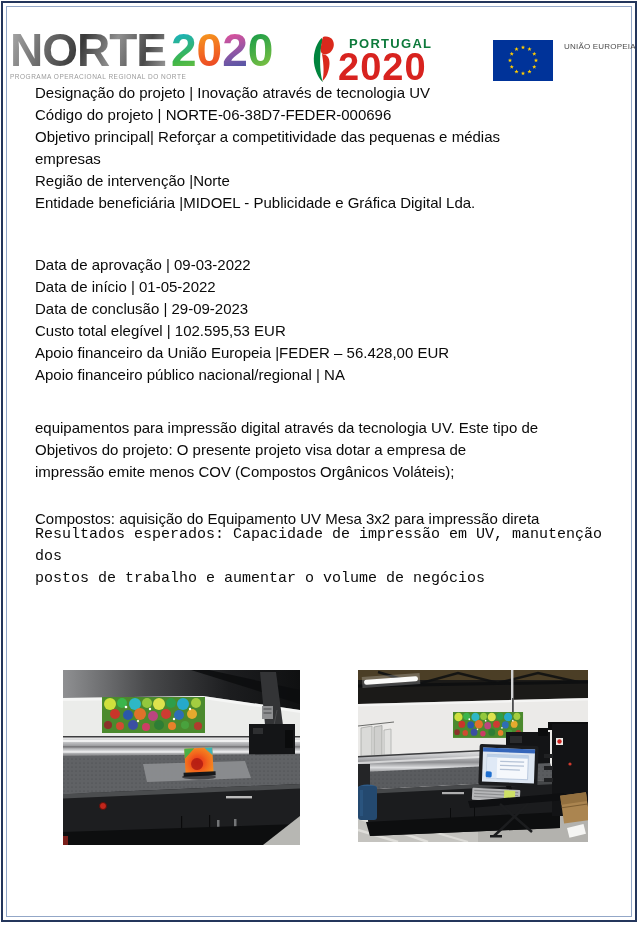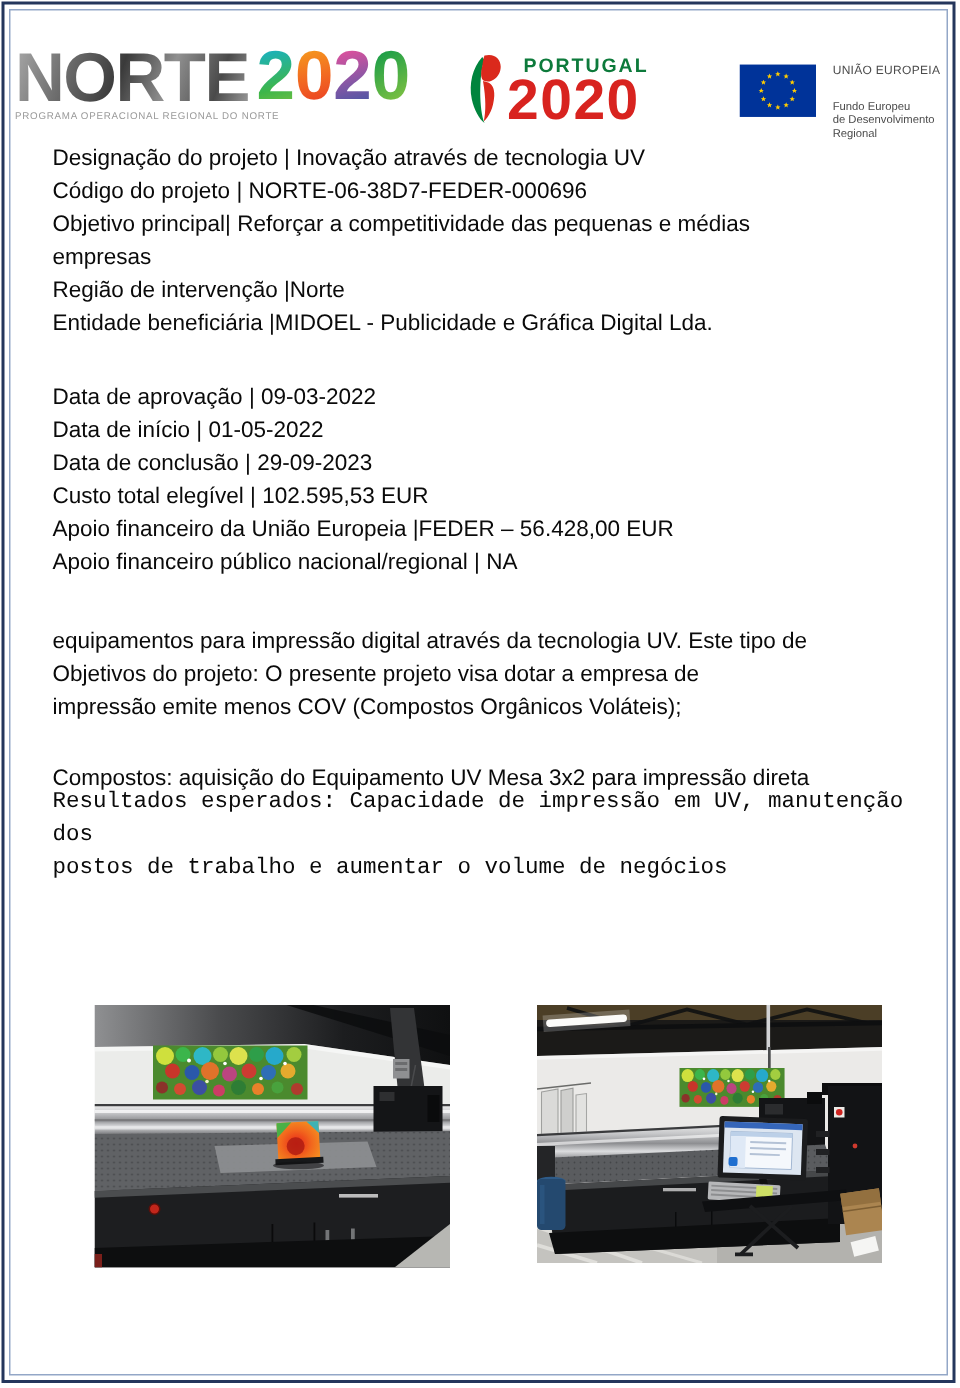--- a/index.html
+++ b/index.html
@@ -28,21 +28,21 @@
   .pt-name{font-size:13px;font-weight:800;color:#0d7a3b;letter-spacing:1.3px;line-height:13px;margin-top:1px;padding-left:11px;}
   .pt-year{font-size:38px;font-weight:700;color:#d8231f;letter-spacing:1px;line-height:32px;margin-top:1px;}
 
   .eu-logo{position:absolute;left:476px;top:40px;display:flex;padding-left:17px;}
   .eu-text{margin-left:11px;padding-top:2px;}
   .eu-title{font-size:8px;color:#4b4b4b;letter-spacing:.2px;}
   .eu-fund{font-size:7.5px;line-height:9px;color:#4b4b4b;margin-top:15px;}
 
   
   .tblock{position:absolute;left:35px;width:575px;font-size:15px;line-height:22px;color:#0a0a0a;}
-  .tb1{top:95px;} .tb2{top:254px;} .tb3{top:417px;} .tb4{top:508px;} .tb5{top:524px;font-family:Liberation Mono, monospace;}
+  .tb1{top:82px;} .tb2{top:254px;} .tb3{top:417px;} .tb4{top:508px;} .tb5{top:524px;font-family:Liberation Mono, monospace;}
 
   
   .photos{position:absolute;left:63px;top:670px;width:525px;height:175px;}
 </style>
 </head>
 <body>
 
 <div class="page">
   <div class="frame-outer"></div>
   <div class="frame-inner"></div>
@@ -83,24 +83,20 @@
         <use href="#st" transform="translate(36.5,31.76)"></use>
       <use href="#st" transform="translate(30,33.5)"></use>
         <use href="#st" transform="translate(23.5,31.76)"></use>
       <use href="#st" transform="translate(18.74,27)"></use>
         <use href="#st" transform="translate(17,20.5)"></use>
       <use href="#st" transform="translate(18.74,14)"></use>
         <use href="#st" transform="translate(23.5,9.24)"></use>
     </svg>
     <div class="eu-text">
       <div class="eu-title">UNIÃO EUROPEIA</div>
-      <div class="eu-fund">
-        <div>Fundo Europeu</div>
-        <div>de Desenvolvimento Regional</div>
-      </div>
     </div>
   </div>
 
   <div class="tblock tb1">
     <div>Designação do projeto | Inovação através de tecnologia UV</div>
     <div>Código do projeto | NORTE-06-38D7-FEDER-000696</div>
     <div>Objetivo principal| Reforçar a competitividade das pequenas e médias</div>
     <div>empresas</div>
     <div>Região de intervenção |Norte</div>
     <div>Entidade beneficiária |MIDOEL - Publicidade e Gráfica Digital Lda.</div>

